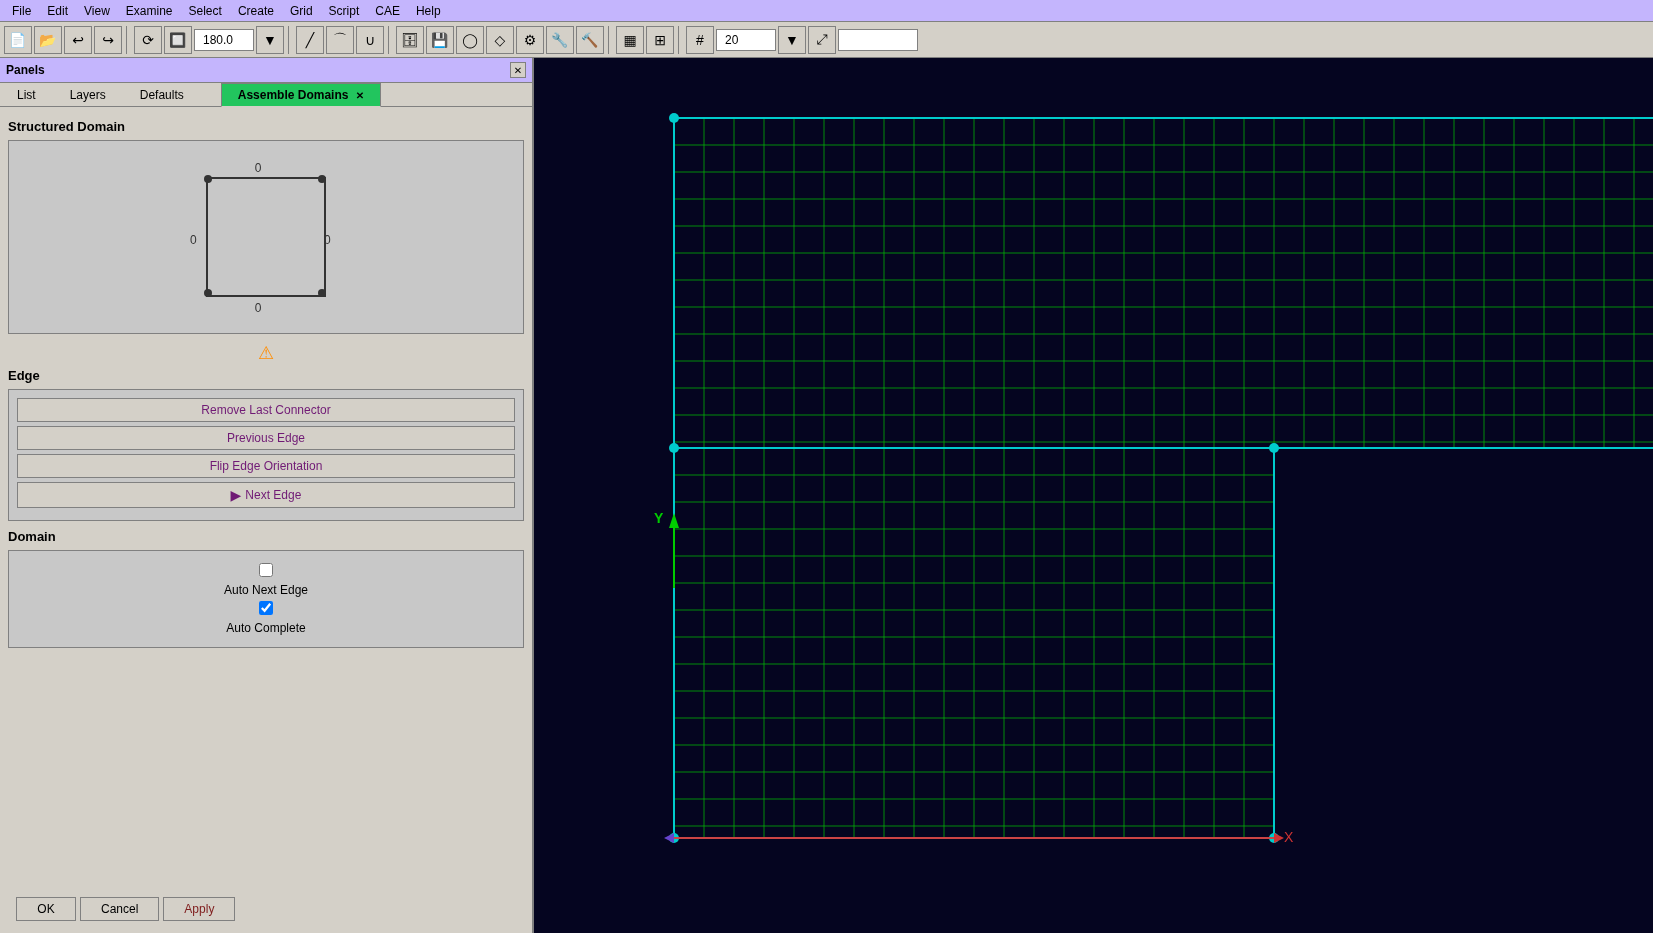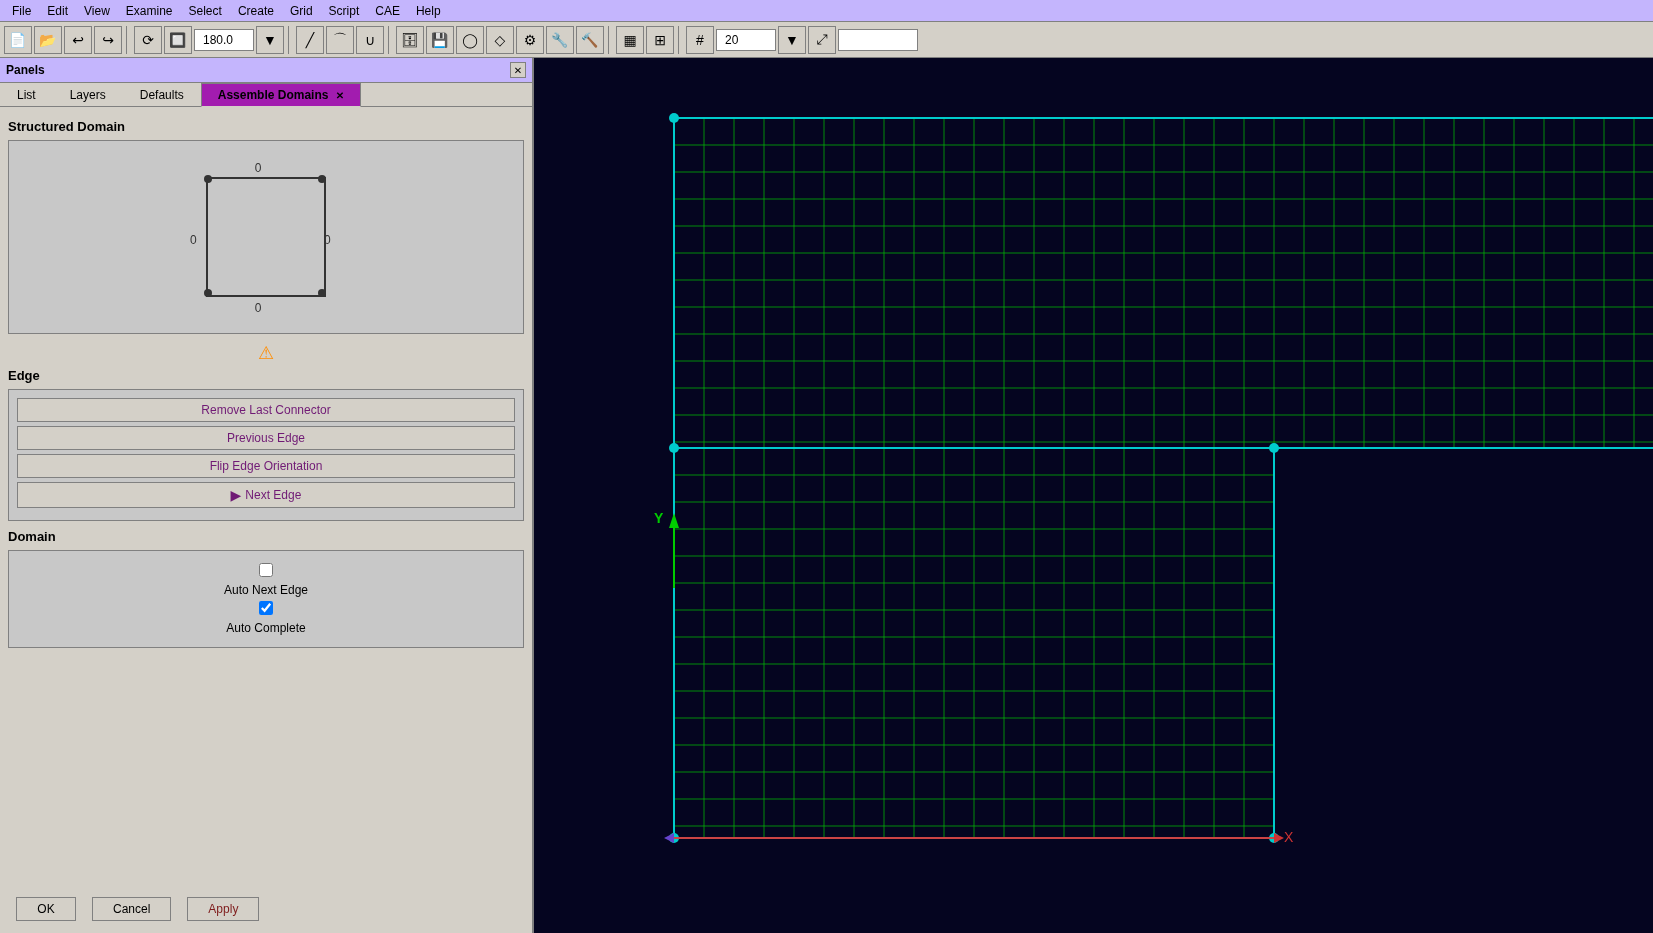--- a/index.html
+++ b/index.html
@@ -86,25 +86,26 @@
     }
     .tab {
       padding: 4px 16px;
       border: 1px solid transparent;
       border-bottom: none;
       cursor: pointer;
       font-size: 12px;
       background: #d4d0c8;
     }
     .tab.active {
-      background: #a21caf;
+      background: #22c55e;
       border: 1px solid #808080;
       border-bottom: 1px solid #d4d0c8;
       margin-bottom: -1px;
       font-weight: bold;
+      margin-left: 20px;
     }
     .tab-close {
       display: inline-block;
       margin-left: 4px;
       font-size: 10px;
       cursor: pointer;
     }
 
     .panel-content {
       padding: 8px;
@@ -203,21 +204,21 @@
       align-items: center;
       gap: 6px;
       margin: 4px 0;
       padding: 0 8px;
       flex-direction: column;
     }
     .checkbox-row input { width: 14px; height: 14px; }
 
     .bottom-buttons {
       display: flex;
-      gap: 16px;
+      gap: 4px;
       padding: 12px 16px;
       justify-content: flex-start;
     }
     .btn {
       padding: 4px 20px;
       background: #d4d0c8;
       border: 1px solid #808080;
       cursor: pointer;
       font-size: 12px;
       min-width: 60px;

